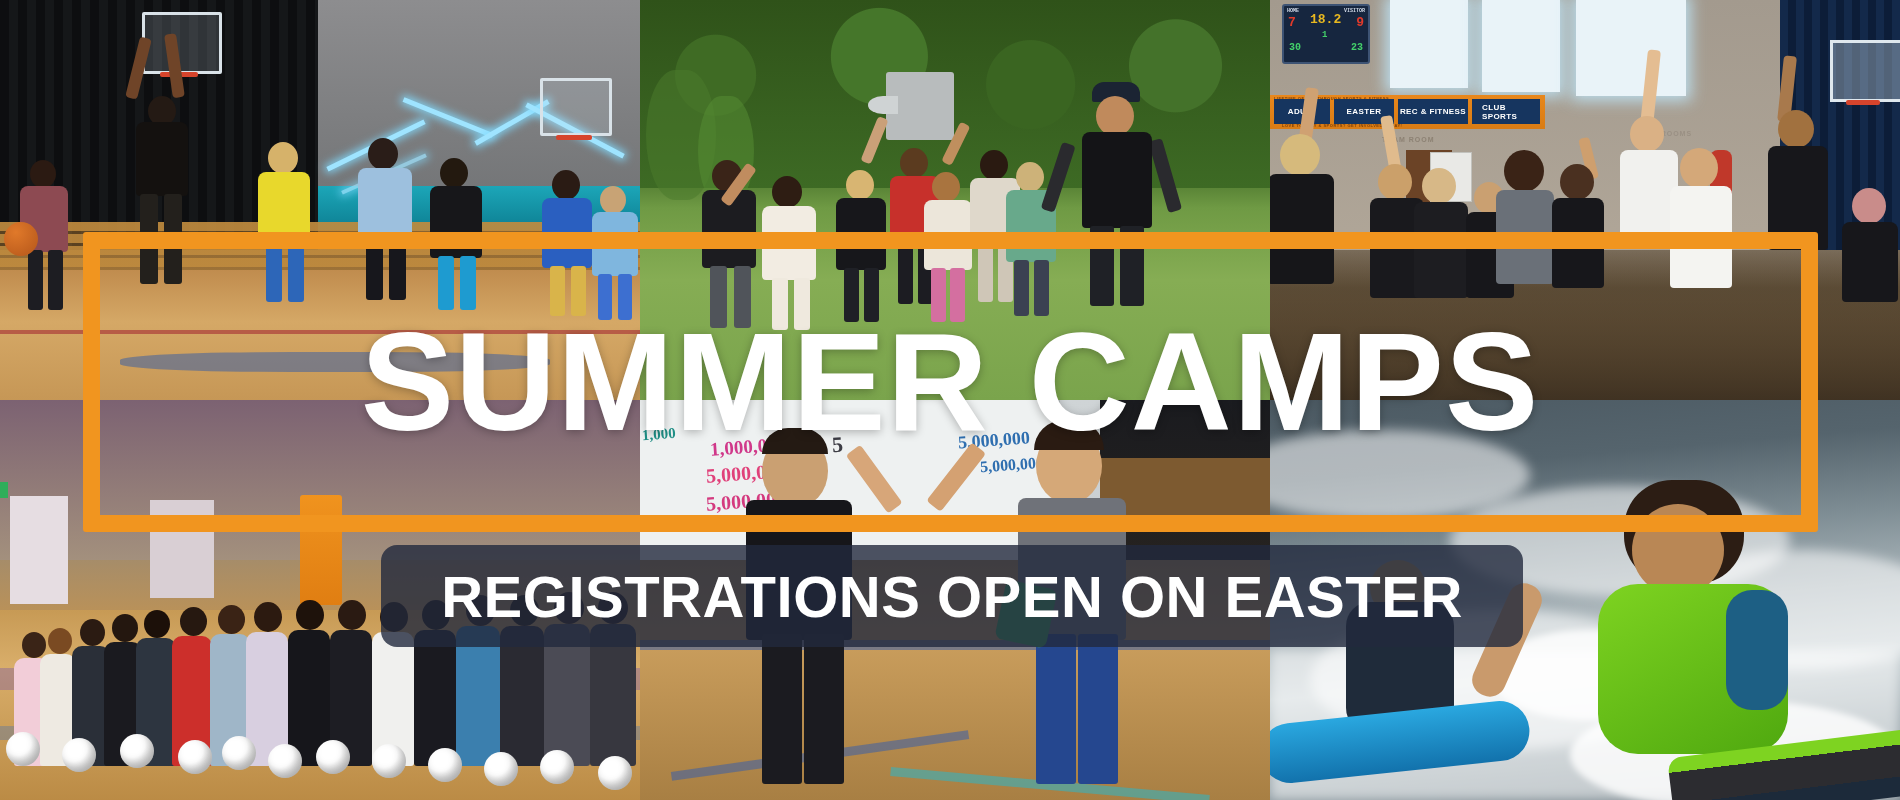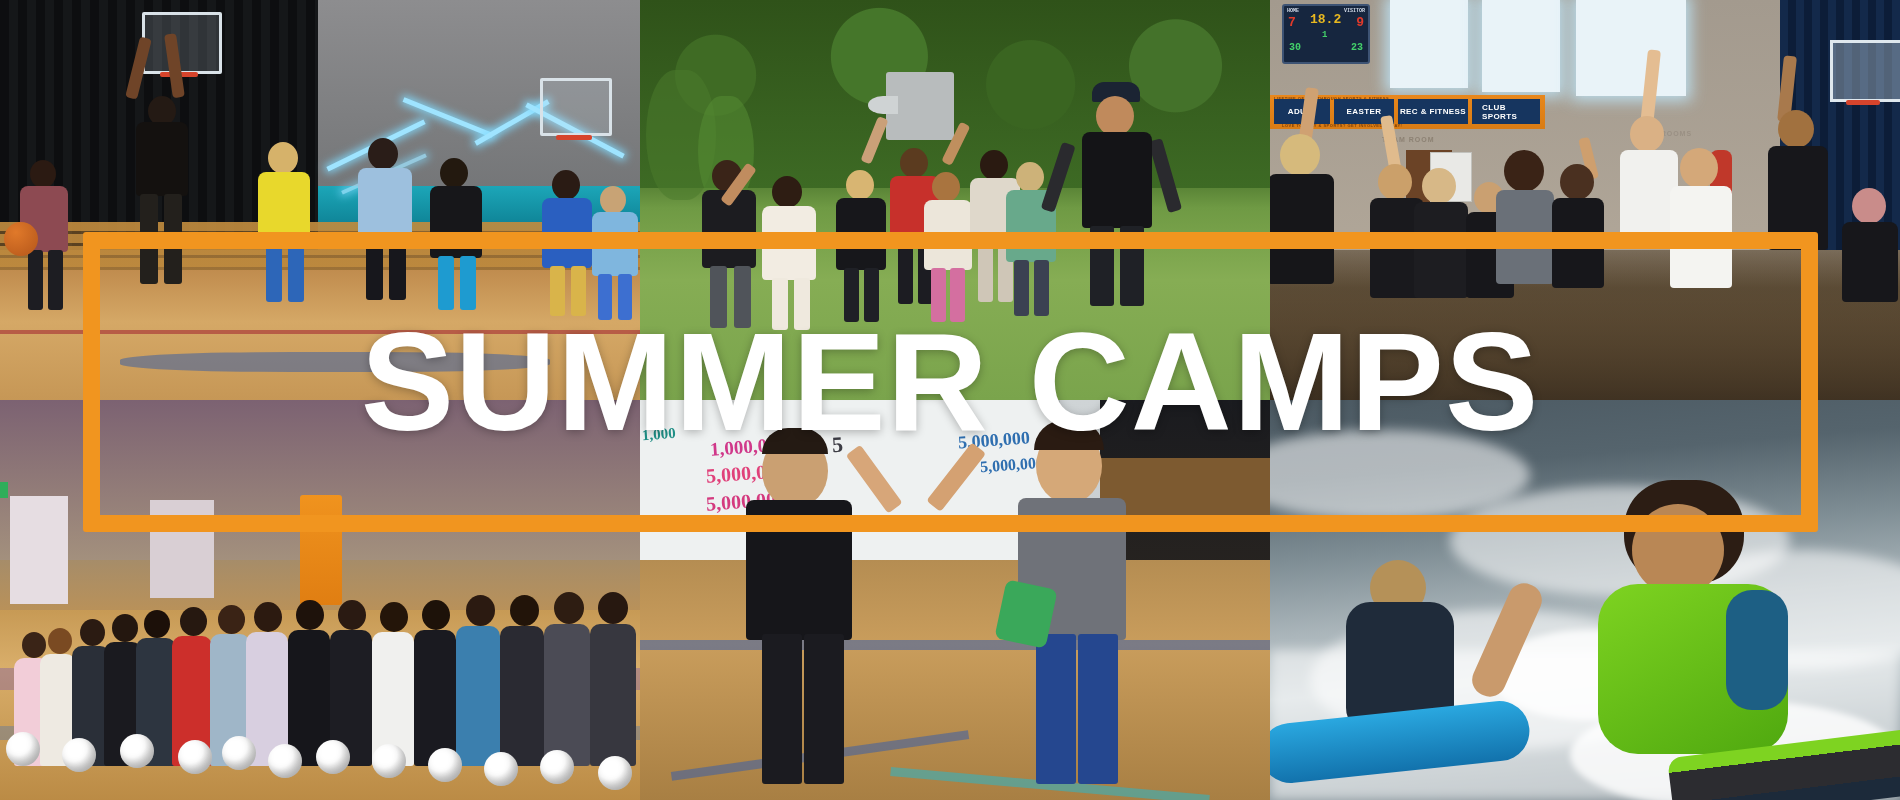--- a/index.html
+++ b/index.html
@@ -461,14 +461,17 @@
         <div style="position:absolute;left:100px;top:150px;width:300px;height:66px;border-radius:14px;background:linear-gradient(180deg,#7ed321 0 22%,#2c2c30 22% 70%,#1c2a3a 70%);transform:rotate(-7deg);"></div>
       </div>
     </div>
 
   </div>
 
   <div class="frame" style="border-color: rgb(241, 149, 31);"></div>
 
   <div class="title" style="color: #ffffff;">SUMMER CAMPS</div>
 
+  <div class="subwrap" style="background: rgba(34, 41, 61, 0.8);">
+    <span class="subtitle">REGISTRATIONS OPEN ON EASTER</span>
+  </div>
 
 </div>
 
 </body></html>

